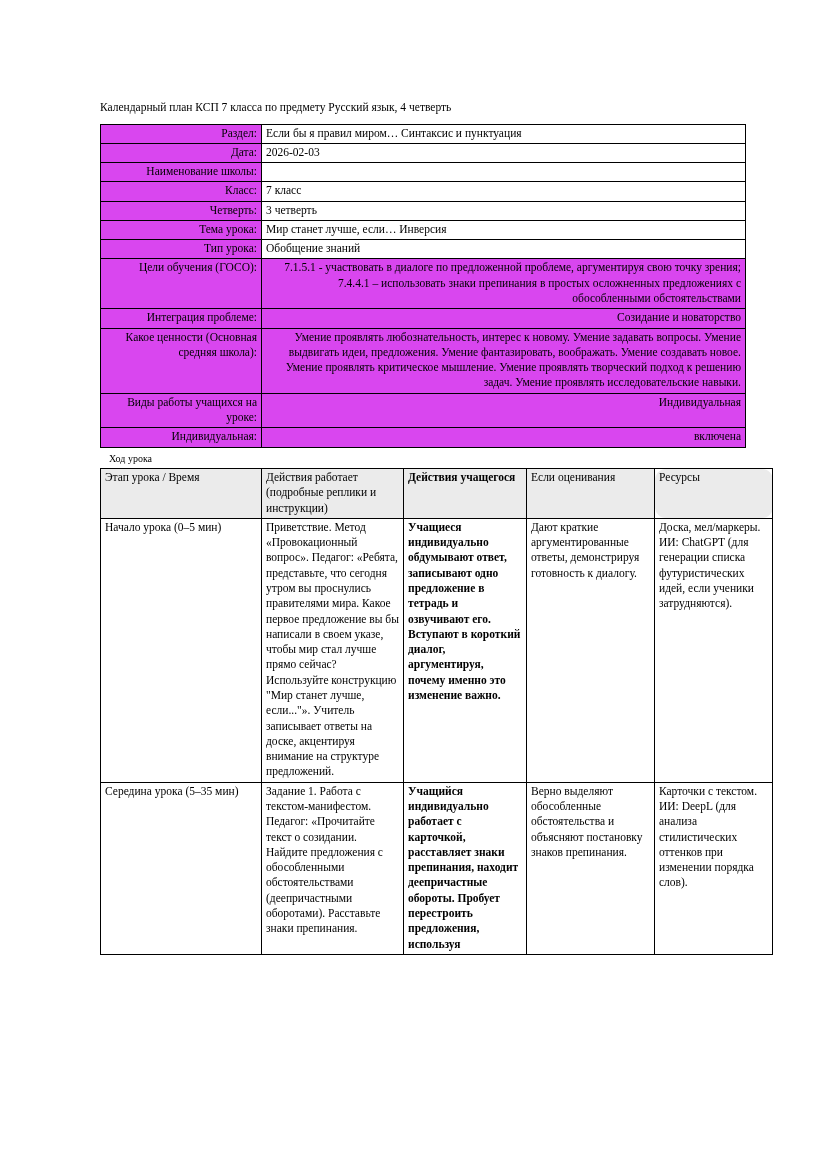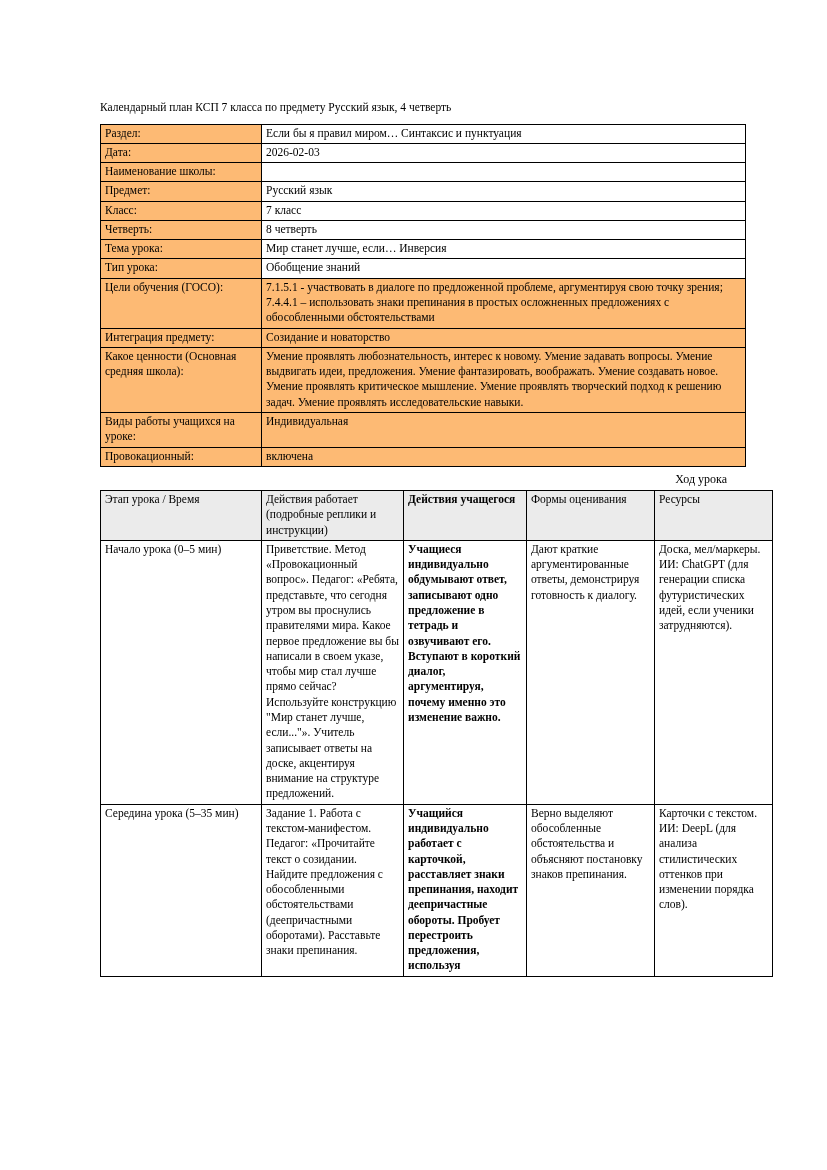--- a/index.html
+++ b/index.html
@@ -39,36 +39,36 @@
     line-height: 1.33;
   }
   .info-label {
     width: 152px;
   }
   .info-value {
     width: 475px;
     margin-top: 32px;
   }
   .shaded {
-    background: #fdba74;
+    background: #d946ef;
+    text-align: right;
   }
   .section-caption {
-    font-size: 12px;
+    font-size: 10px;
     line-height: 1.35;
     margin: 4px 0 3px 9px;
-    text-align: right;
   }
   table.flow td {
     font-size: 11.5px;
   }
   .c1 { width: 152px; margin-top: 28px; }
   .c2 { width: 133px; }
   .c3 { width: 114px; font-weight: bold; }
   .c4 { width: 119px; }
-  .c5 { width: 109px; }
+  .c5 { width: 109px; border-radius: 11px; }
   .head-row td {
     background: #ebebeb;
   }
 </style>
 </head>
 <body>
 
 <div class="page">
 
   <div class="doc-title">Календарный план КСП 7 класса по предмету Русский язык, 4 четверть</div>
@@ -81,71 +81,67 @@
       </tr>
       <tr>
         <td class="info-label shaded">Дата:</td>
         <td class="info-value">2026-02-03</td>
       </tr>
       <tr>
         <td class="info-label shaded">Наименование школы:</td>
         <td class="info-value"></td>
       </tr>
       <tr>
-        <td class="info-label shaded">Предмет:</td>
-        <td class="info-value">Русский язык</td>
-      </tr>
-      <tr>
         <td class="info-label shaded">Класс:</td>
         <td class="info-value">7 класс</td>
       </tr>
       <tr>
         <td class="info-label shaded">Четверть:</td>
-        <td class="info-value">8 четверть</td>
+        <td class="info-value">3 четверть</td>
       </tr>
       <tr>
         <td class="info-label shaded">Тема урока:</td>
         <td class="info-value">Мир станет лучше, если… Инверсия</td>
       </tr>
       <tr>
         <td class="info-label shaded">Тип урока:</td>
         <td class="info-value">Обобщение знаний</td>
       </tr>
       <tr>
         <td class="info-label shaded">Цели обучения (ГОСО):</td>
         <td class="info-value shaded">7.1.5.1 - участвовать в диалоге по предложенной проблеме, аргументируя свою точку зрения; 7.4.4.1 – использовать знаки препинания в простых осложненных предложениях с обособленными обстоятельствами</td>
       </tr>
       <tr>
-        <td class="info-label shaded">Интеграция предмету:</td>
+        <td class="info-label shaded">Интеграция проблеме:</td>
         <td class="info-value shaded">Созидание и новаторство</td>
       </tr>
       <tr>
         <td class="info-label shaded">Какое ценности (Основная средняя школа):</td>
         <td class="info-value shaded">Умение проявлять любознательность, интерес к новому. Умение задавать вопросы. Умение выдвигать идеи, предложения. Умение фантазировать, воображать. Умение создавать новое. Умение проявлять критическое мышление. Умение проявлять творческий подход к решению задач. Умение проявлять исследовательские навыки.</td>
       </tr>
       <tr>
         <td class="info-label shaded">Виды работы учащихся на уроке:</td>
         <td class="info-value shaded">Индивидуальная</td>
       </tr>
       <tr>
-        <td class="info-label shaded">Провокационный:</td>
+        <td class="info-label shaded">Индивидуальная:</td>
         <td class="info-value shaded">включена</td>
       </tr>
     </tbody>
   </table>
 
   <div class="section-caption">Ход урока</div>
 
   <table class="kspt flow">
     <tbody>
       <tr class="head-row">
         <td class="c1">Этап урока / Время</td>
         <td class="c2">Действия работает (подробные реплики и инструкции)</td>
         <td class="c3">Действия учащегося</td>
-        <td class="c4">Формы оценивания</td>
+        <td class="c4">Если оценивания</td>
         <td class="c5">Ресурсы</td>
       </tr>
       <tr>
         <td class="c1">Начало урока (0–5 мин)</td>
         <td class="c2">Приветствие. Метод «Провокационный вопрос». Педагог: «Ребята, представьте, что сегодня утром вы проснулись правителями мира. Какое первое предложение вы бы написали в своем указе, чтобы мир стал лучше прямо сейчас? Используйте конструкцию "Мир станет лучше, если..."». Учитель записывает ответы на доске, акцентируя внимание на структуре предложений.</td>
         <td class="c3">Учащиеся индивидуально обдумывают ответ, записывают одно предложение в тетрадь и озвучивают его. Вступают в короткий диалог, аргументируя, почему именно это изменение важно.</td>
         <td class="c4">Дают краткие аргументированные ответы, демонстрируя готовность к диалогу.</td>
         <td class="c5">Доска, мел/маркеры. ИИ: ChatGPT (для генерации списка футуристических идей, если ученики затрудняются).</td>
       </tr>
       <tr>

